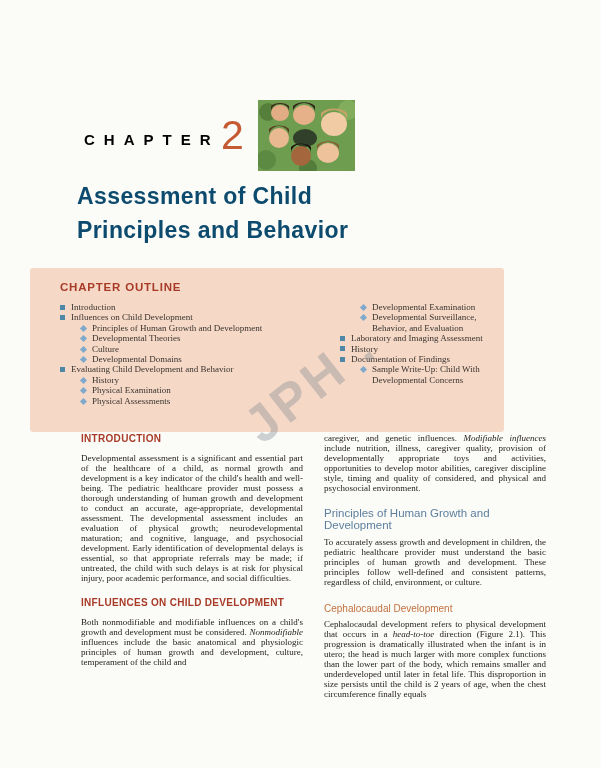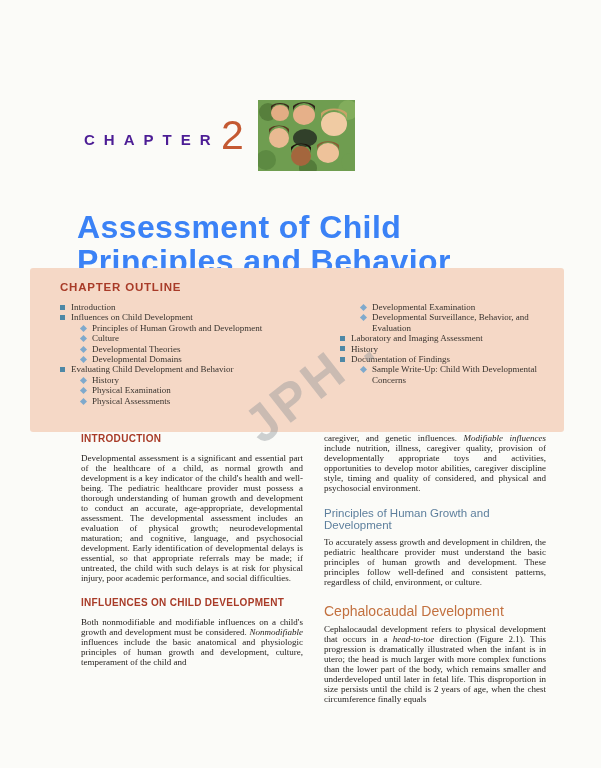--- a/index.html
+++ b/index.html
@@ -10,43 +10,43 @@
     overflow:hidden;
     font-family:"Liberation Serif", serif;
     color:#222;
   }
 
   
   .chapter-label {
     position:absolute; left:84px; top:131px;
     font-family:"Liberation Sans", sans-serif;
     font-weight:bold; font-size:15px; letter-spacing:9px;
-    color:#4c1d95;
+    color:#000000;
   }
   .chapter-number {
     position:absolute; left:221px; top:112px;
     font-family:"Liberation Sans", sans-serif;
     font-size:41px; font-weight:normal; color:#c45932;
   }
   .chapter-photo {
     position:absolute; left:258px; top:100px;
     width:97px; height:71px; display:block;
   }
   .page-title {
     position:absolute; left:77px; top:179px;
     font-family:"Liberation Sans", sans-serif;
-    font-weight:bold; font-size:32px; line-height:34px;
-    color:#3b82f6; letter-spacing:0.4px;margin-top:31px;
+    font-weight:bold; font-size:23px; line-height:34px;
+    color:#0c4a6e; letter-spacing:0.4px;
   }
   .page-title span { display:block; }
 
   
   .outline-box {
     position:absolute; left:30px; top:268px;
-    width:534px; height:164px;
+    width:474px; height:164px;
     background:#f5d8c6; border-radius:3px;
     padding:13px 20px 0 30px;
   }
   .outline-heading {
     font-family:"Liberation Sans", sans-serif;
     font-weight:bold; font-size:11.5px; letter-spacing:0.8px;
     color:#a83b28; margin-bottom:9px;
   }
   .outline-cols { display:flex; }
   .outline-col { font-size:9px; line-height:10.4px; color:#39342f; }
@@ -87,21 +87,21 @@
     color:#a83b28; margin:0 0 9px 0;
   }
   .body-p + .h1 { margin-top:14px; }
   .h2 {
     font-family:"Liberation Sans", sans-serif;
     font-weight:normal; font-size:11.5px;
     color:#5d7f9d; margin:14px 0 6px 0;
   }
   .h3 {
     font-family:"Liberation Sans", sans-serif;
-    font-weight:normal; font-size:14px;
+    font-weight:normal; font-size:10px;
     color:#c2703f; margin:16px 0 5px 0;
   }
 </style>
 </head>
 <body>
 
 <div class="chapter-label">CHAPTER</div>
 <div class="chapter-number">2</div>
 
 <svg class="chapter-photo" viewBox="0 0 97 71" aria-hidden="true">
@@ -148,25 +148,25 @@
         <div class="o-item lvl1">
           <span class="bullet sq"></span>
           <span>Influences on Child Development</span>
         </div>
         <div class="o-item lvl2">
           <span class="bullet di"></span>
           <span>Principles of Human Growth and Development</span>
         </div>
         <div class="o-item lvl2">
           <span class="bullet di"></span>
+          <span>Developmental Theories</span>
+        </div>
+        <div class="o-item lvl2">
+          <span class="bullet di"></span>
           <span>Culture</span>
-        </div>
-        <div class="o-item lvl2">
-          <span class="bullet di"></span>
-          <span>Developmental Theories</span>
         </div>
         <div class="o-item lvl2">
           <span class="bullet di"></span>
           <span>Developmental Domains</span>
         </div>
         <div class="o-item lvl1">
           <span class="bullet sq"></span>
           <span>Evaluating Child Development and Behavior</span>
         </div>
         <div class="o-item lvl2">

